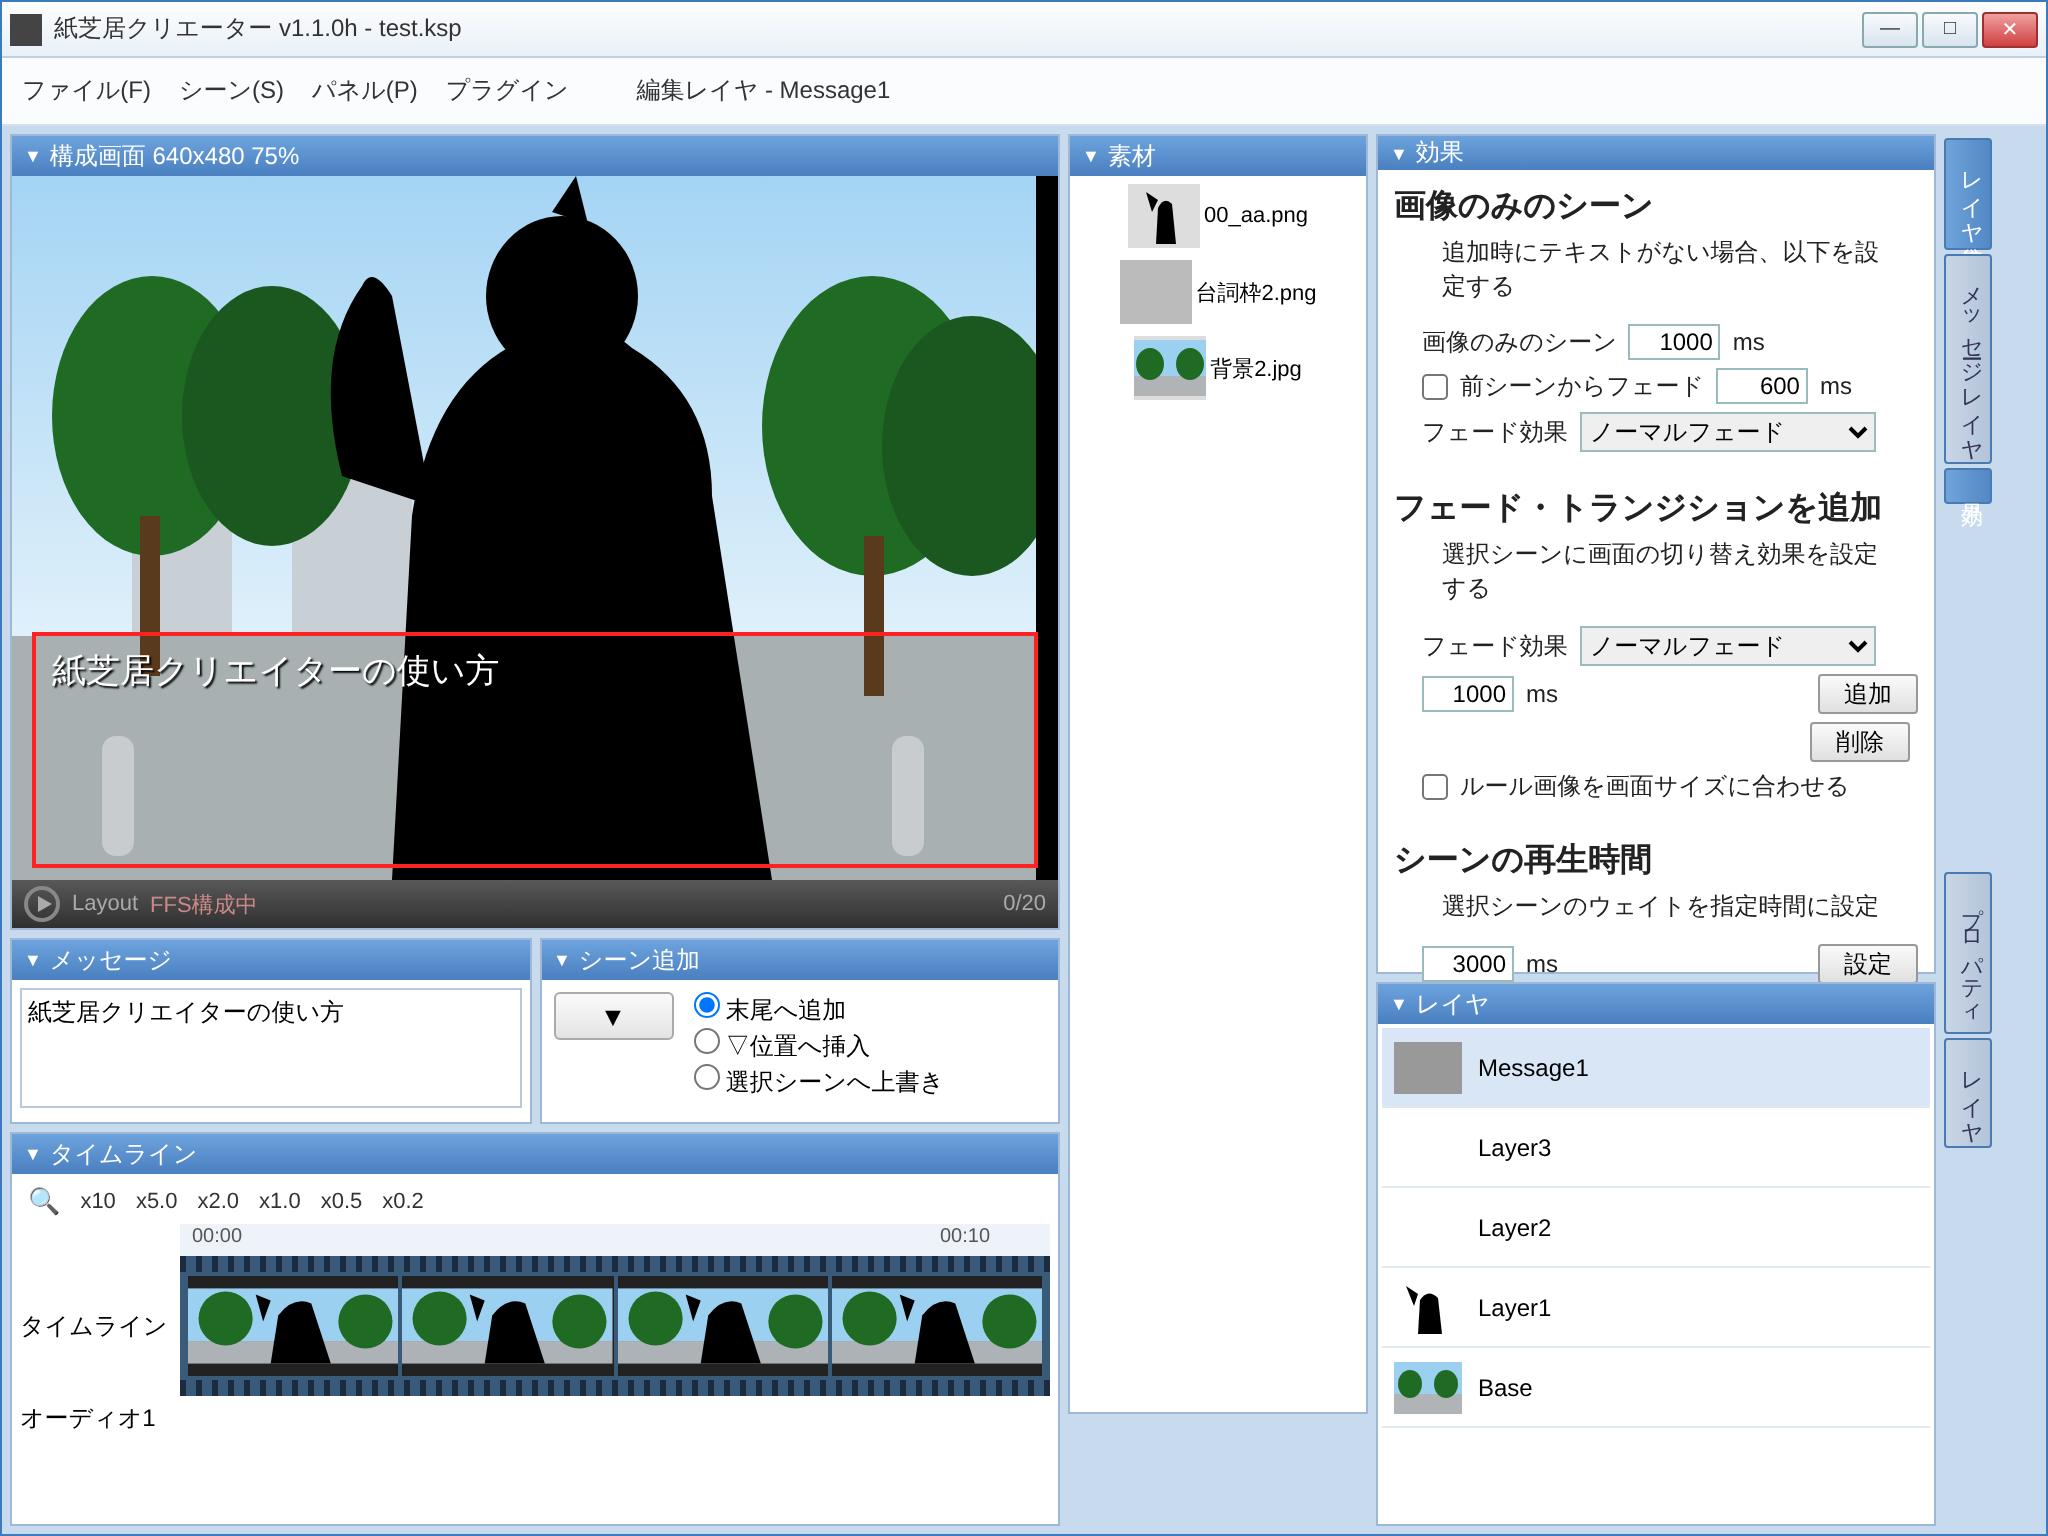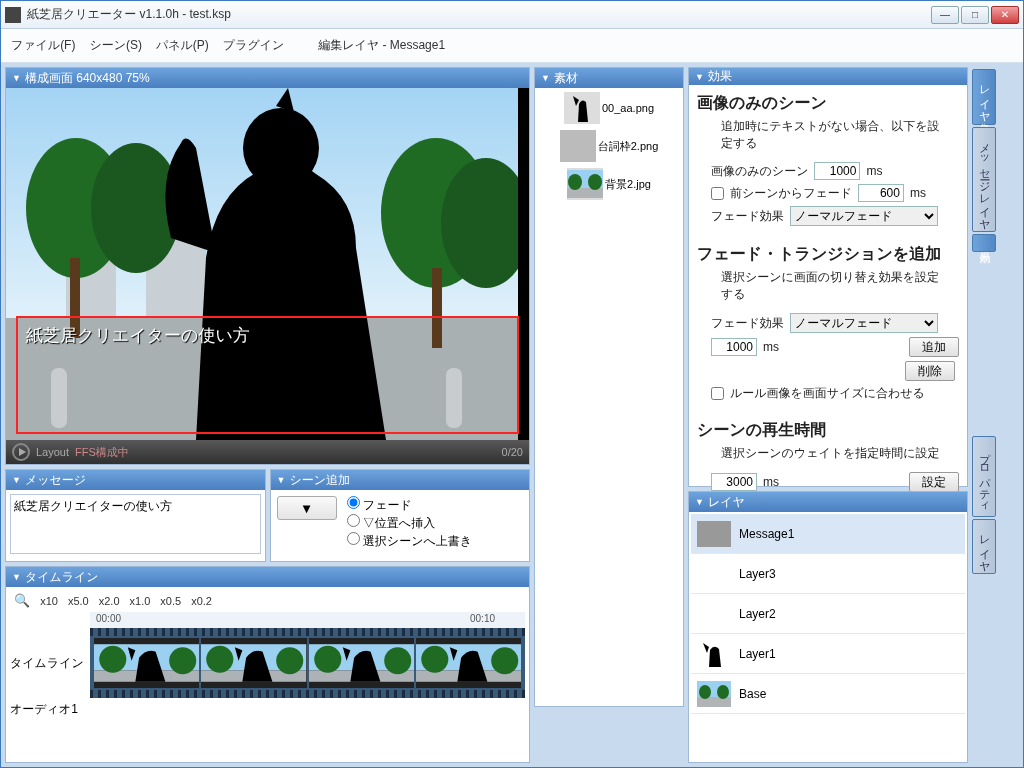--- a/index.html
+++ b/index.html
@@ -152,21 +152,21 @@
           <div class="panel-body"><textarea style="">紙芝居クリエイターの使い方</textarea></div>
         </div>
         <div class="panel" style="flex:1;">
           <div class="panel-hd">
               <span class="tri">▼</span>
               <span>シーン追加</span>
             </div>
           <div class="scene-add-body">
             <button class="scene-add-btn">▼</button>
             <div class="scene-add-opts">
-              <label><input type="radio" name="sa" checked="" style=""> <span>フェード</span></label>
+              <label><input type="radio" name="sa" checked="" style=""> <span>末尾へ追加</span></label>
               <label><input type="radio" name="sa" style=""> <span>▽位置へ挿入</span></label>
               <label><input type="radio" name="sa" style=""> <span>選択シーンへ上書き</span></label>
             </div>
           </div>
         </div>
       </div>
 
       <div class="panel" style="flex:1;">
         <div class="panel-hd">
             <span class="tri">▼</span>

